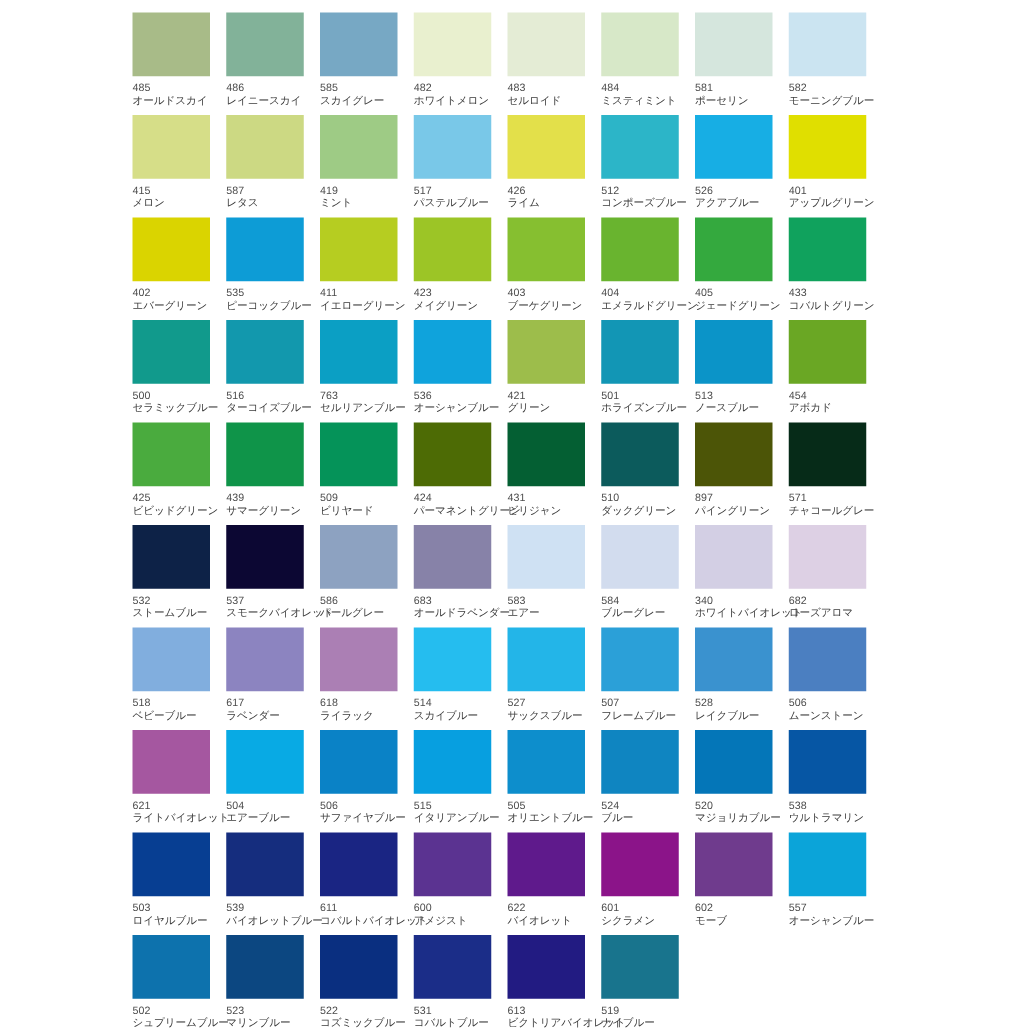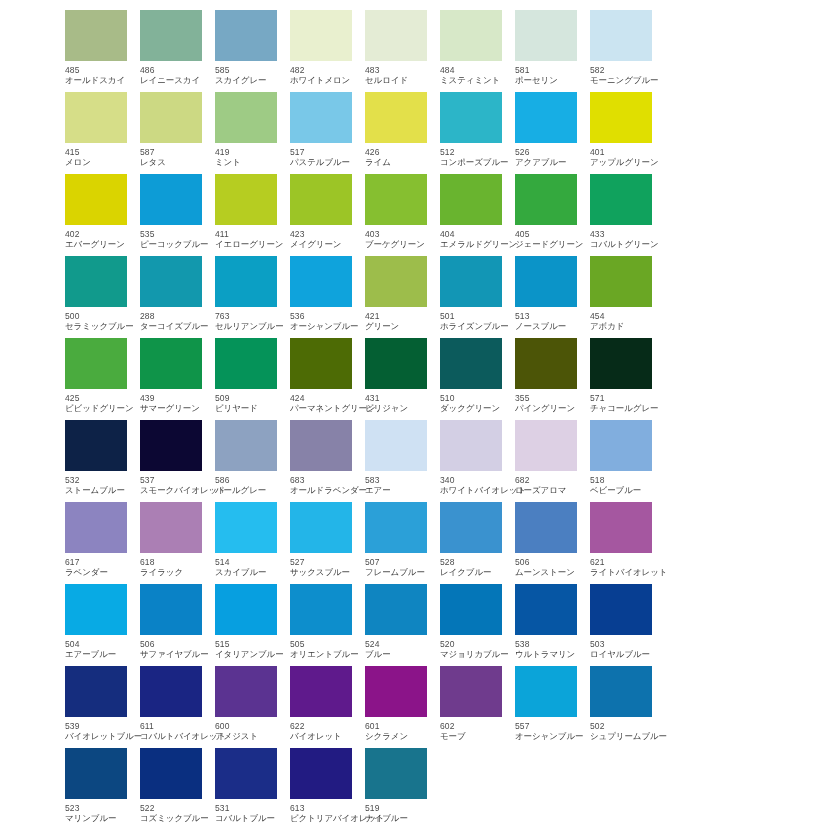--- a/index.html
+++ b/index.html
@@ -6,21 +6,21 @@
   body{
     width:827px;height:827px;
     font-family:"Liberation Sans","DejaVu Sans",sans-serif;
     -webkit-font-smoothing:antialiased;
     overflow:hidden;
   }
   #chart{
     position:relative;
     width:827px;height:827px;
     box-sizing:border-box;
-    padding-left:65px;
+    padding-left:106px;
     padding-top:10px;
     background:#ffffff;
   }
   .grid{
     display:grid;
     grid-template-columns:repeat(8,75px);
     column-gap:0px;
     row-gap:0px;
   }
   .cell{
@@ -229,21 +229,21 @@
       <div class="cell">
         <span class="chip" style="background-color: rgb(17, 154, 140);"></span>
         <div class="meta">
           <span class="code">500</span>
           <span class="nm">セラミックブルー</span>
         </div>
       </div>
       <div class="cell">
         <span class="chip" style="background-color: rgb(18, 152, 173);"></span>
         <div class="meta">
-          <span class="code">288</span>
+          <span class="code">516</span>
           <span class="nm">ターコイズブルー</span>
         </div>
       </div>
       <div class="cell">
         <span class="chip" style="background-color: rgb(11, 159, 196);"></span>
         <div class="meta">
           <span class="code">763</span>
           <span class="nm">セルリアンブルー</span>
         </div>
       </div>
@@ -320,21 +320,21 @@
       <div class="cell">
         <span class="chip" style="background-color: rgb(12, 91, 92);"></span>
         <div class="meta">
           <span class="code">510</span>
           <span class="nm">ダックグリーン</span>
         </div>
       </div>
       <div class="cell">
         <span class="chip" style="background-color: rgb(76, 85, 7);"></span>
         <div class="meta">
-          <span class="code">355</span>
+          <span class="code">897</span>
           <span class="nm">パイングリーン</span>
         </div>
       </div>
       <div class="cell">
         <span class="chip" style="background-color: rgb(6, 43, 24);"></span>
         <div class="meta">
           <span class="code">571</span>
           <span class="nm">チャコールグレー</span>
         </div>
       </div>
@@ -364,20 +364,27 @@
         <div class="meta">
           <span class="code">683</span>
           <span class="nm">オールドラベンダー</span>
         </div>
       </div>
       <div class="cell">
         <span class="chip" style="background-color: rgb(207, 225, 243);"></span>
         <div class="meta">
           <span class="code">583</span>
           <span class="nm">エアー</span>
+        </div>
+      </div>
+      <div class="cell">
+        <span class="chip" style="background-color: rgb(210, 220, 238);"></span>
+        <div class="meta">
+          <span class="code">584</span>
+          <span class="nm">ブルーグレー</span>
         </div>
       </div>
       <div class="cell">
         <span class="chip" style="background-color: rgb(211, 207, 228);"></span>
         <div class="meta">
           <span class="code">340</span>
           <span class="nm">ホワイトバイオレット</span>
         </div>
       </div>
       <div class="cell">

